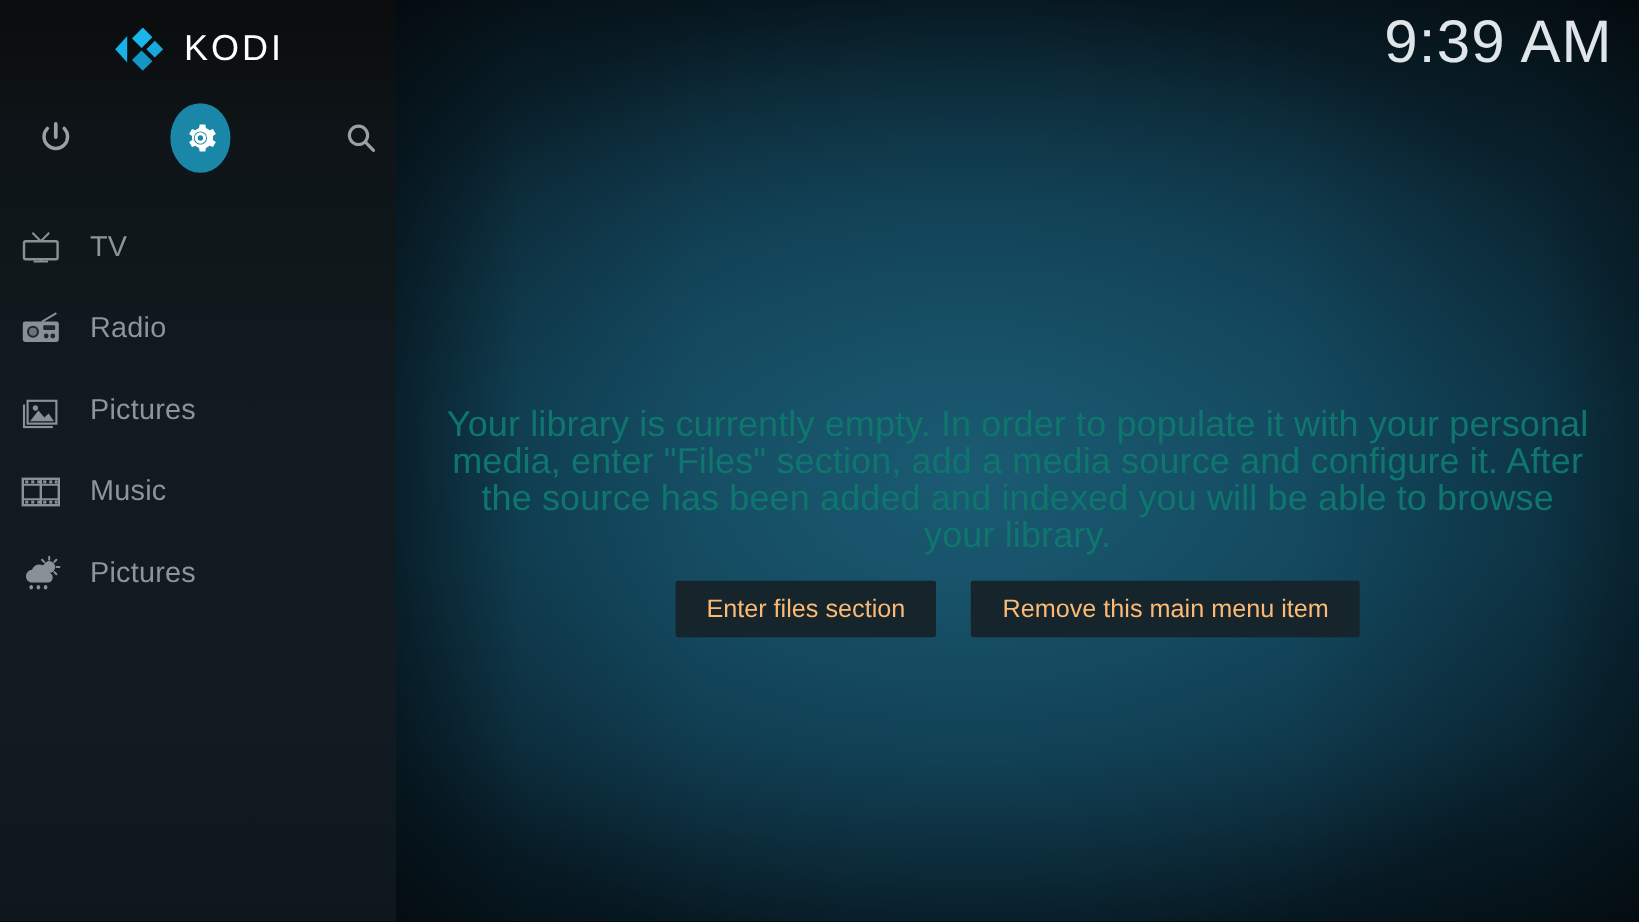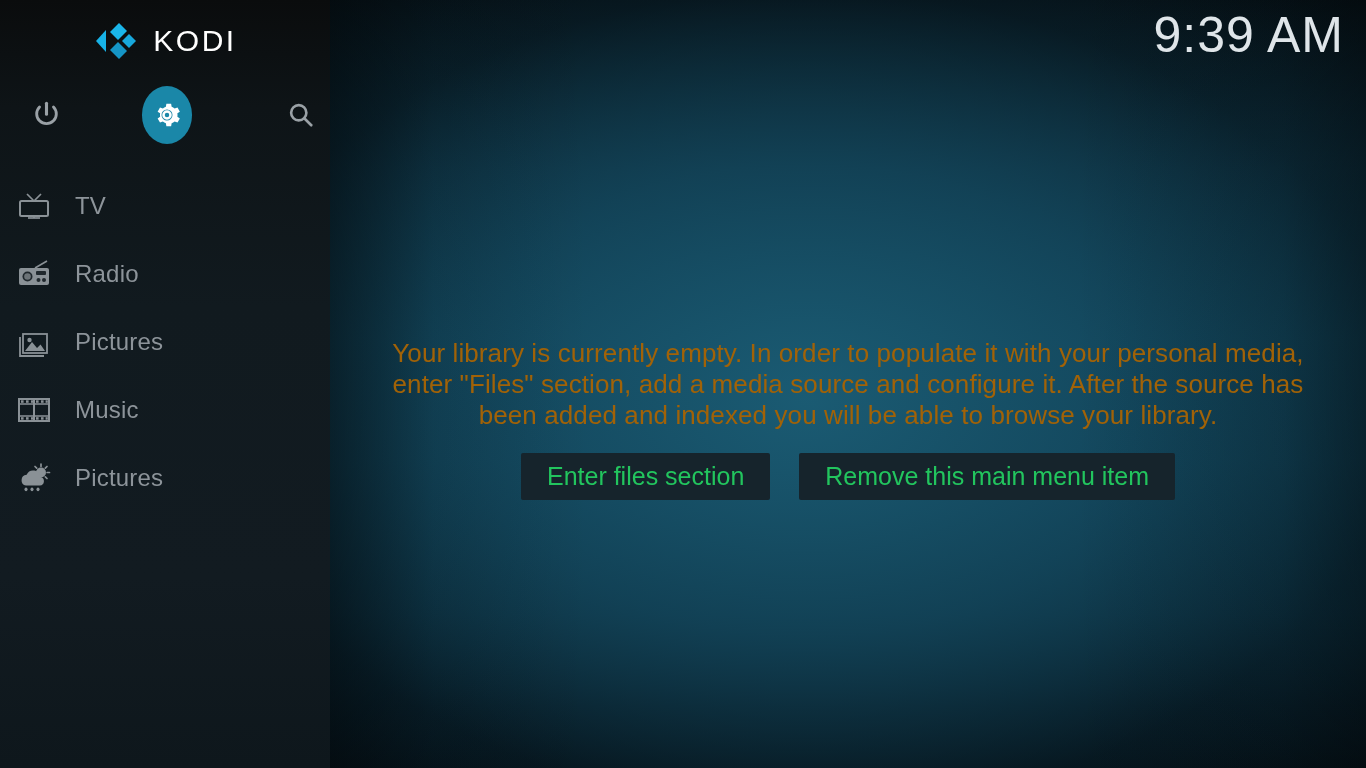--- a/index.html
+++ b/index.html
@@ -149,35 +149,35 @@
     z-index:2;
     display:flex;
     flex-direction:column;
     align-items:center;
     justify-content:flex-start;
   }
   .empty-msg {
     margin-top:338px;
     width:960px;
     text-align:center;
-    font-size:26px;
+    font-size:30px;
     font-weight:300;
     line-height:31px;
-    color:#a16207;
+    color:#0f766e;
     letter-spacing:0.1px;
   }
   .btn-row {
     margin-top:22px;
     display:flex;
     gap:29px;
   }
   .btn {
     background:#16242c;
-    color:#22c55e;
-    font-size:25px;
+    color:#fdba74;
+    font-size:21px;
     font-weight:300;
     border:none;
     border-radius:2px;
     padding:0 26px;
     height:47px;
     line-height:47px;
     white-space:nowrap;
     cursor:pointer;
     font-family:"Liberation Sans", sans-serif;
   }

